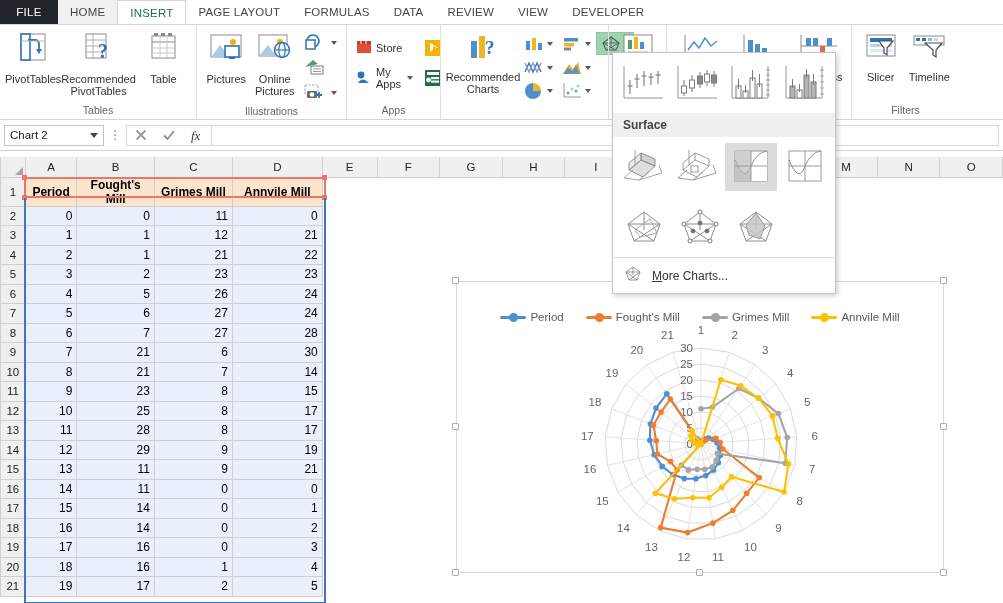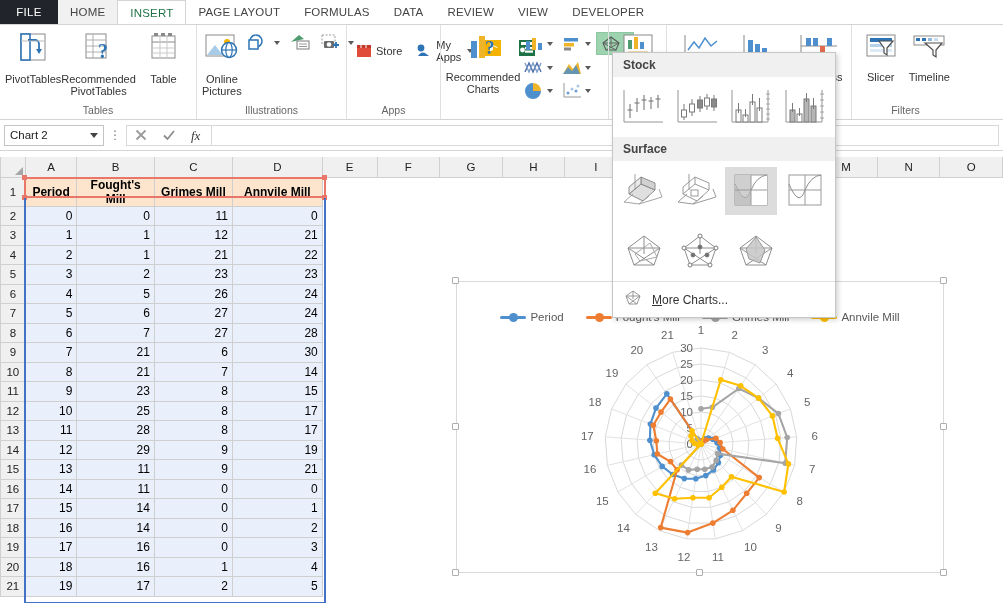--- a/index.html
+++ b/index.html
@@ -28,21 +28,21 @@
             display:flex; position:relative; }
   .rgroup { position:relative; display:flex; flex-direction:column;
             justify-content:space-between; padding:3px 0 0 0; }
   .rgroup + .rgroup { border-left:1px solid #e0e0e0; }
   .rglabel { font-size:10.5px; color:#666; text-align:center; padding-bottom:3px; }
   .ritems { flex:1; display:flex; align-items:flex-start; padding:0 5px; }
   .bigbtn { width:68px; display:flex; flex-direction:column; align-items:center;
             padding-top:4px; cursor:default; }
   .bigbtn .cap { font-size:11px; color:#333; text-align:center; line-height:12px; margin-top:3px; }
   .ico { display:block; }
-  .smallrow { display:flex; flex-direction:row; justify-content:center; gap:1px; padding-top:3px; }
+  .smallrow { display:flex; flex-direction:column; justify-content:center; gap:1px; padding-top:3px; }
   .srbtn { display:flex; align-items:center; gap:4px; padding:2px 4px; font-size:11px; color:#333; }
   .caret { width:0;height:0;border-left:3px solid transparent;border-right:3px solid transparent;
            border-top:4px solid #5a5a5a; margin-left:2px; }
   .chartgrid { display:flex; flex-direction:column; gap:2px; padding-top:4px; }
   .chartrow { display:flex; gap:2px; }
   .chartbtn { display:flex; align-items:center; padding:2px 3px; }
   .chartbtn.sel { background:#9ed3b0; border:1px solid #8cc7a1; }
 
   
   .dropdown { position:absolute; left:612px; top:52px; width:224px;
@@ -164,20 +164,32 @@
           </svg>
         </span>
         <span class="cap">Table</span>
       </div>
     </div>
     <div class="rglabel">Tables</div>
   </div>
 
   <div class="rgroup" style="width:150px">
     <div class="ritems">
+      <div class="bigbtn" style="width:50px">
+        <span class="ico">
+          <svg width="38" height="34" viewBox="0 0 38 34">
+            <rect x="4" y="3" width="30" height="22" fill="#fff" stroke="#8a8a8a"></rect>
+            <circle cx="26" cy="10" r="3" fill="#f5b301"></circle>
+            <path d="M5 24 l8 -11 l7 9 l4 -5 l9 7 z" fill="#a8cbe8"></path>
+            <rect x="18" y="14" width="14" height="11" fill="#fff" stroke="#2e74b5" stroke-width="1.6"></rect>
+            <rect x="22" y="25" width="6" height="2" fill="#2e74b5"></rect>
+          </svg>
+        </span>
+        <span class="cap">Pictures</span>
+      </div>
       <div class="bigbtn" style="width:50px">
         <span class="ico">
           <svg width="38" height="34" viewBox="0 0 38 34">
             <rect x="3" y="3" width="28" height="21" fill="#fff" stroke="#8a8a8a"></rect>
             <circle cx="24" cy="10" r="3" fill="#f5b301"></circle>
             <path d="M4 23 l8 -10 l6 8 l4 -4 l8 6 z" fill="#a8cbe8"></path>
             <circle cx="26" cy="18" r="7.5" fill="#fff" stroke="#2e74b5" stroke-width="1.5"></circle>
             <ellipse cx="26" cy="18" rx="3.2" ry="7.5" fill="none" stroke="#2e74b5" stroke-width="1.2"></ellipse>
             <line x1="18.5" y1="18" x2="33.5" y2="18" stroke="#2e74b5" stroke-width="1.2"></line>
           </svg>
@@ -1060,21 +1072,20 @@
 <div class="ch-handle" style="left:696px; top:277px;"></div>
 <div class="ch-handle" style="left:940px; top:277px;"></div>
 <div class="ch-handle" style="left:452px; top:423px;"></div>
 <div class="ch-handle" style="left:940px; top:423px;"></div>
 <div class="ch-handle" style="left:452px; top:569px;"></div>
 <div class="ch-handle" style="left:696px; top:569px;"></div>
 <div class="ch-handle" style="left:940px; top:569px;"></div>
 
 <div class="dropdown">
 
-  <div class="dd-head">Stock</div>
   <div class="dd-row">
     <div class="dd-cell">
       <svg width="48" height="42" viewBox="0 0 48 42">
         <line x1="5" y1="4" x2="5" y2="36" stroke="#949494"></line>
           <line x1="5" y1="36" x2="44" y2="36" stroke="#949494"></line>
         <g stroke="#7a7a7a" stroke-width="1.1" fill="none">
           <line x1="11" y1="18" x2="11" y2="32"></line>
             <line x1="8.5" y1="24" x2="13.5" y2="24"></line>
           <line x1="18" y1="12" x2="18" y2="26"></line>
             <line x1="15.5" y1="17" x2="20.5" y2="17"></line>

